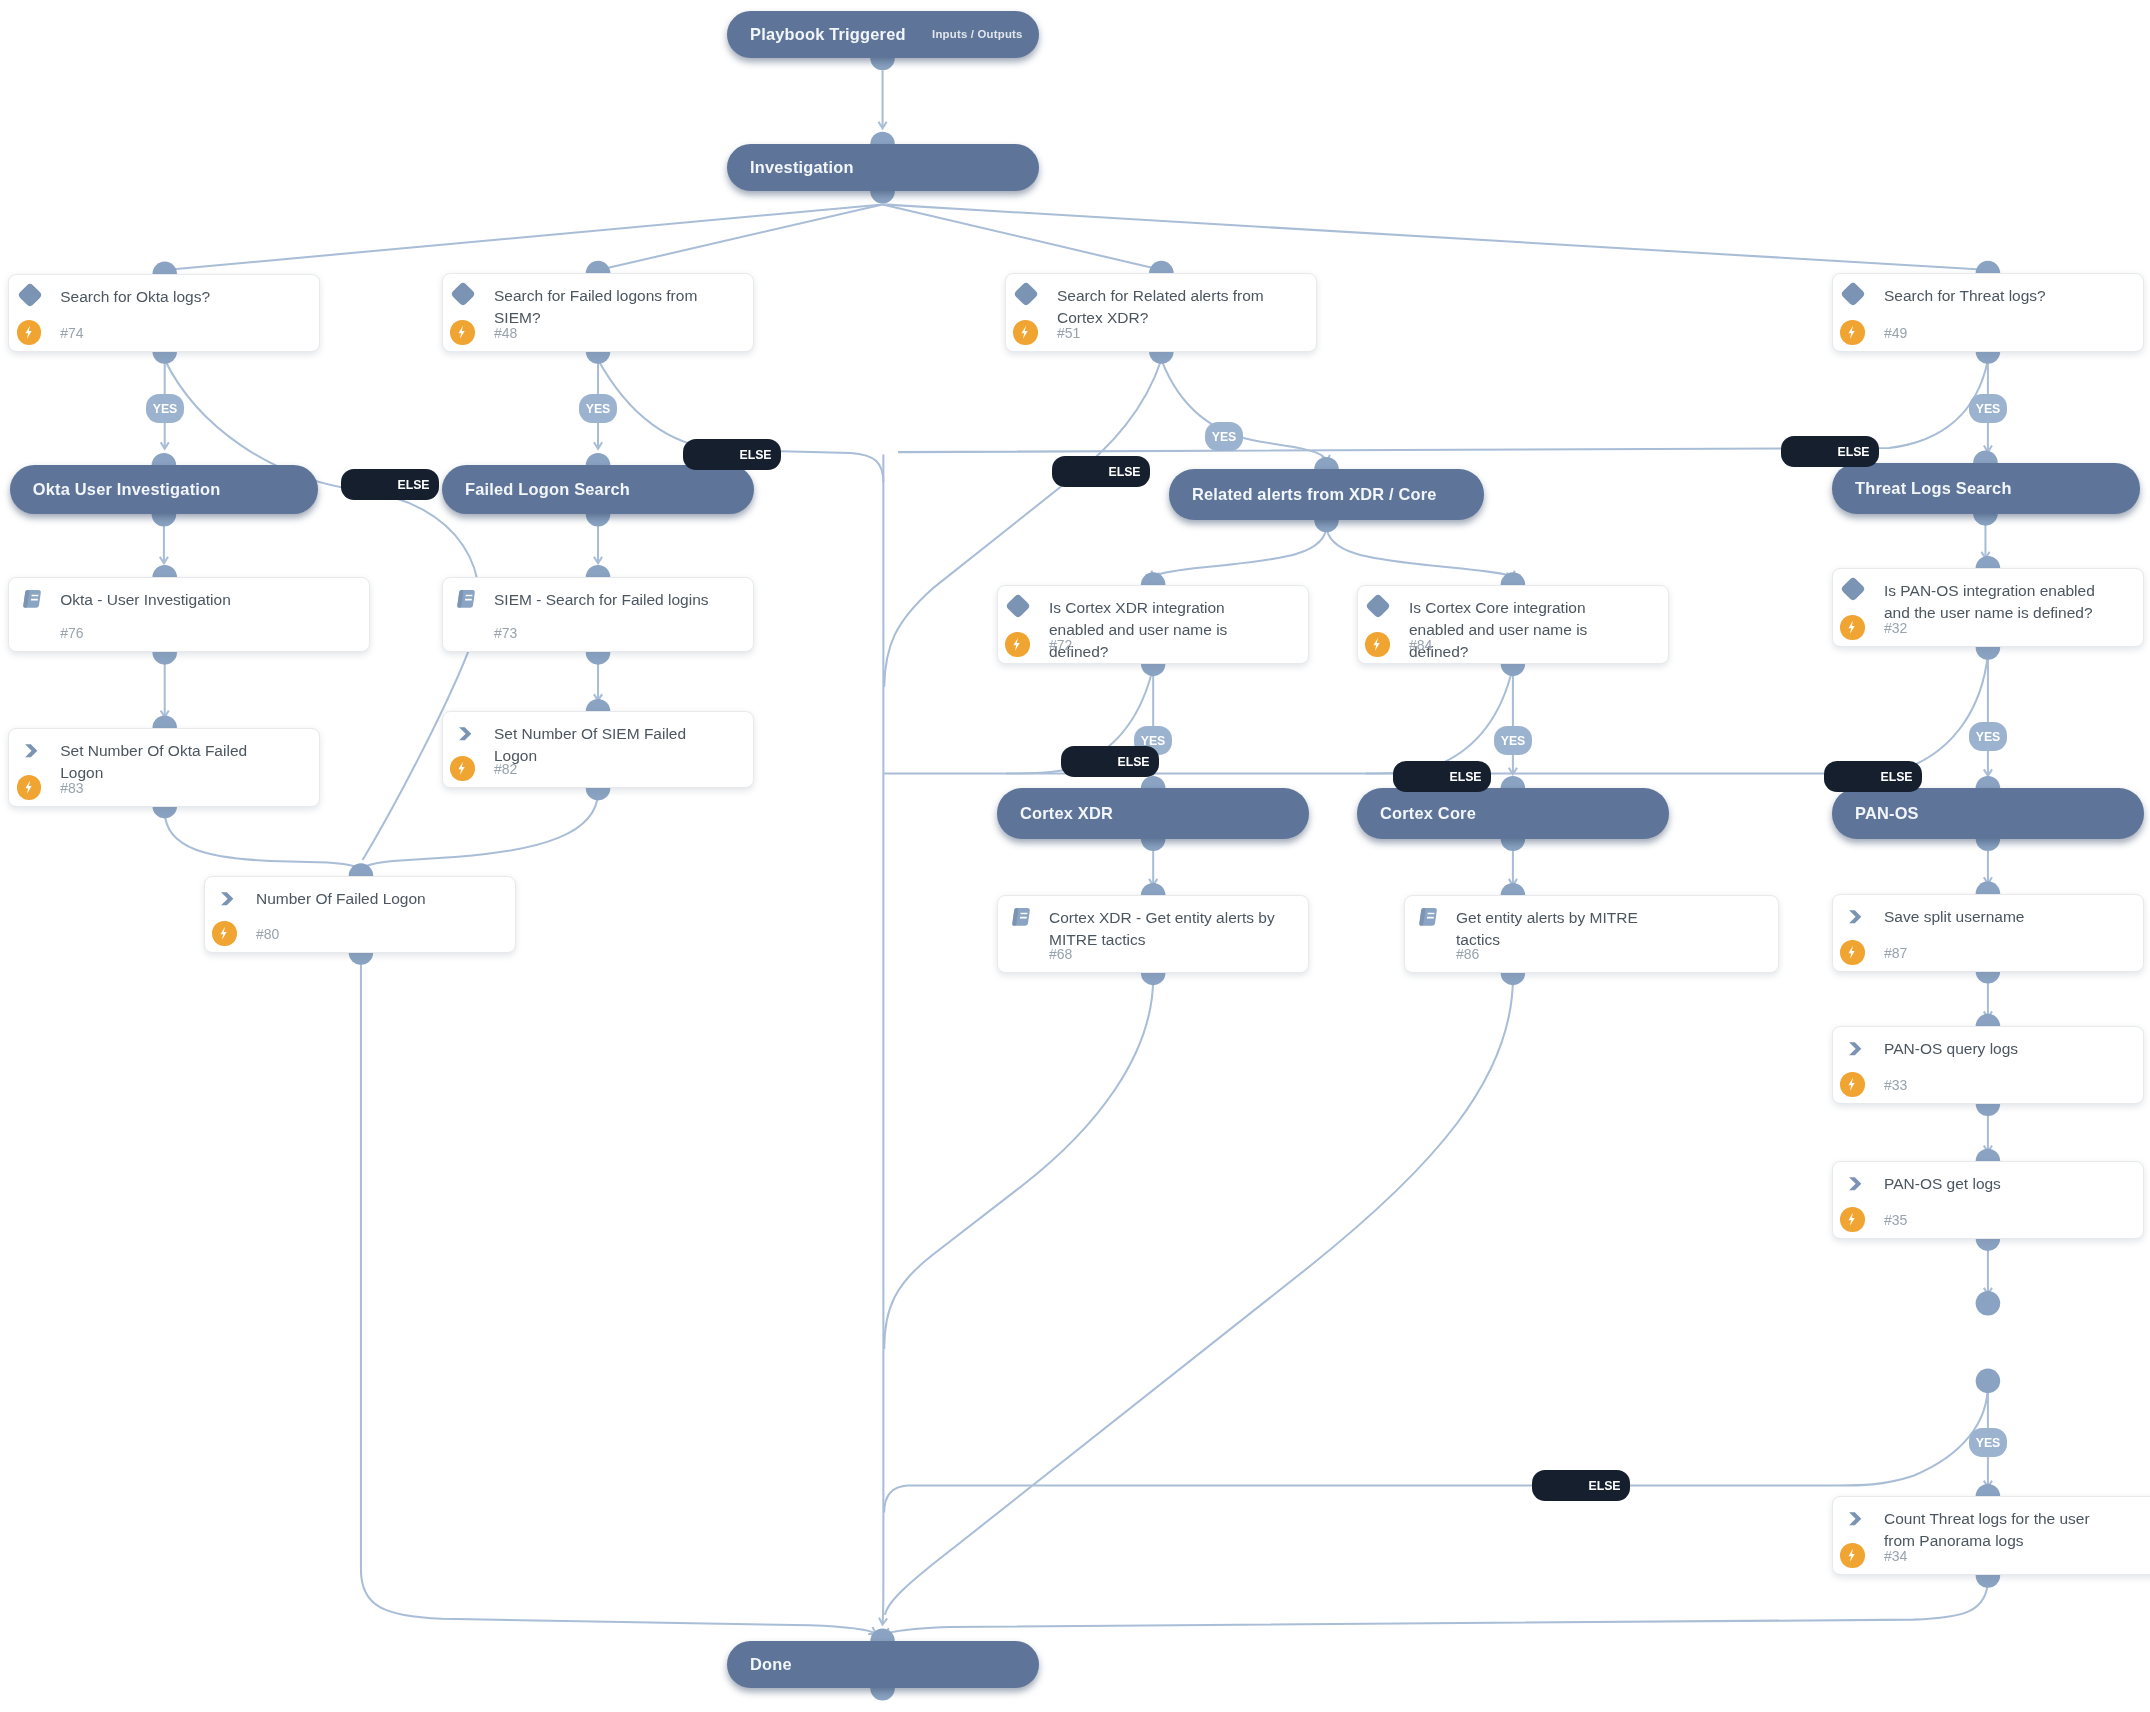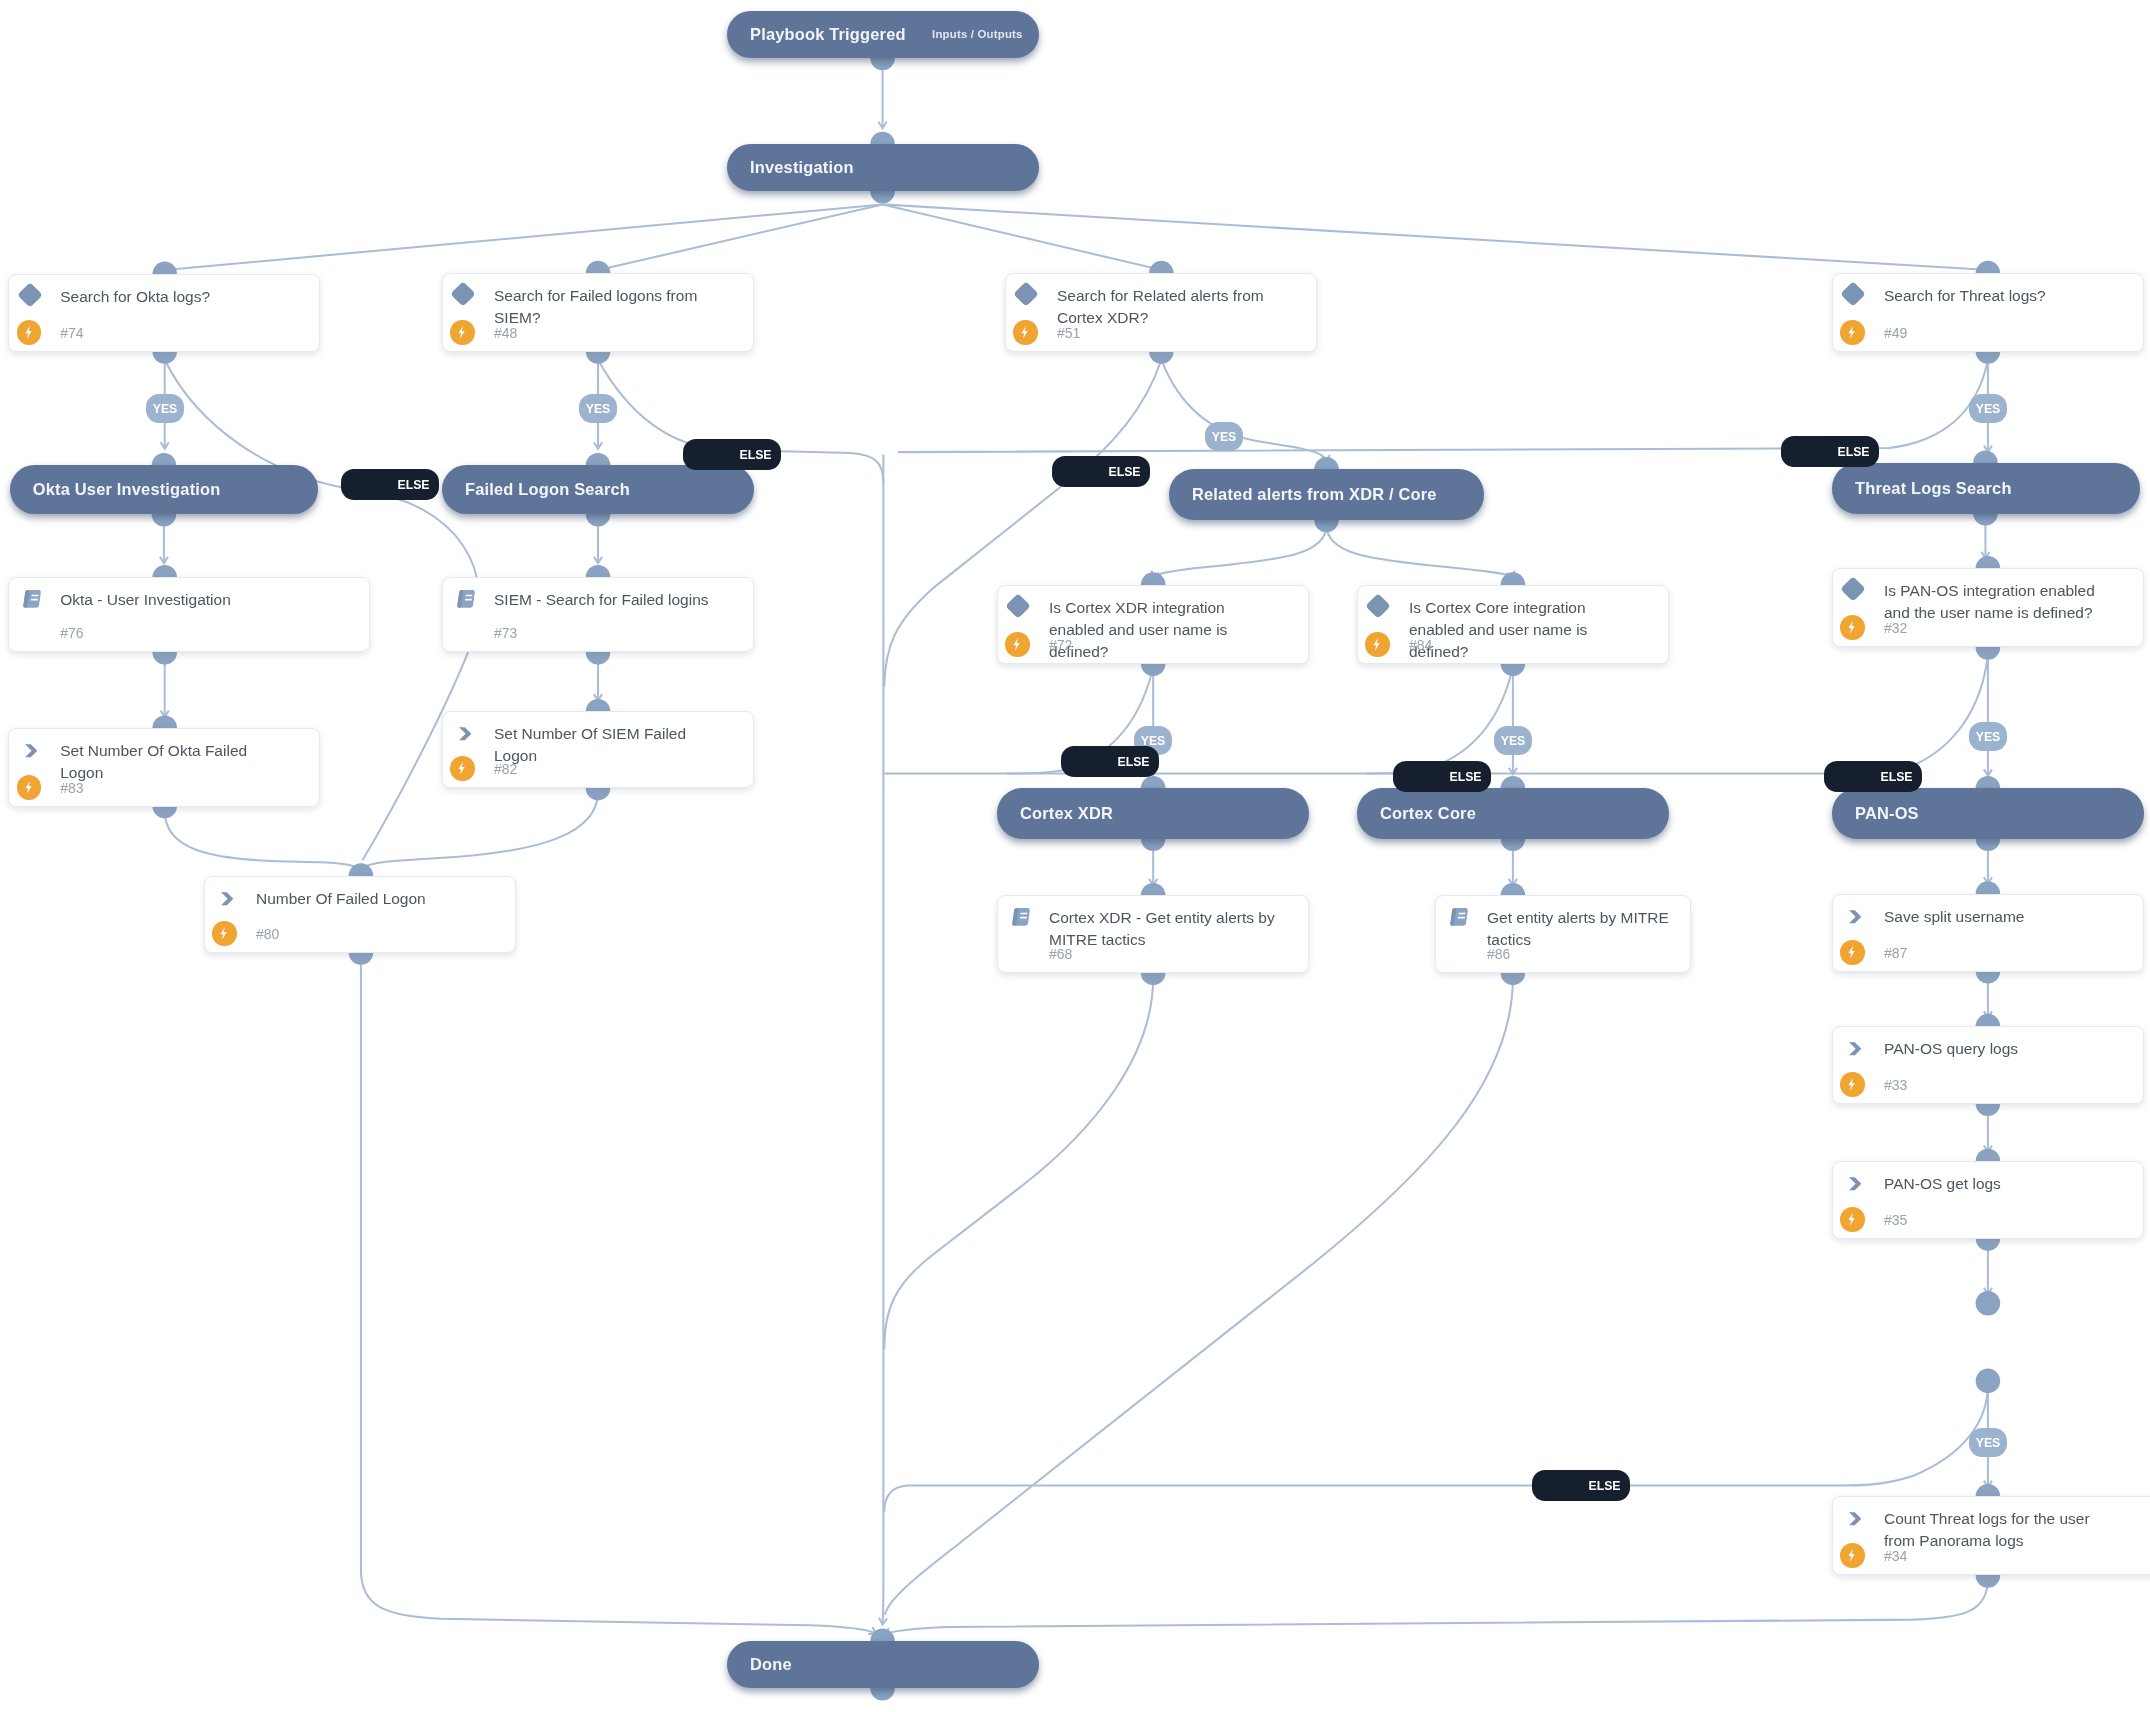--- a/index.html
+++ b/index.html
@@ -285,21 +285,21 @@
           <g transform="skewX(-8) translate(4,0)">
             <rect x="6" y="3" width="23" height="26" rx="4" fill="#8aa4c4"></rect>
             <rect x="6" y="3" width="6" height="26" rx="3" fill="#7b94b4"></rect>
             <line x1="16" y1="11" x2="26" y2="11" stroke="#fff" stroke-width="2.4"></line>
             <line x1="16" y1="17" x2="26" y2="17" stroke="#fff" stroke-width="2.4"></line>
           </g>
         </svg></span>
   <div class="title">Cortex XDR - Get entity alerts by MITRE tactics</div>
   <div class="num">#68</div>
 </div>
-<div class="node card" style="left:1435px;top:895px;width:256px;height:78px">
+<div class="node card" style="left:1404px;top:895px;width:375px;height:78px">
   <span class="icon"><svg viewBox="0 0 36 32">
           <g transform="skewX(-8) translate(4,0)">
             <rect x="6" y="3" width="23" height="26" rx="4" fill="#8aa4c4"></rect>
             <rect x="6" y="3" width="6" height="26" rx="3" fill="#7b94b4"></rect>
             <line x1="16" y1="11" x2="26" y2="11" stroke="#fff" stroke-width="2.4"></line>
             <line x1="16" y1="17" x2="26" y2="17" stroke="#fff" stroke-width="2.4"></line>
           </g>
         </svg></span>
   <div class="title">Get entity alerts by MITRE tactics</div>
   <div class="num">#86</div>

